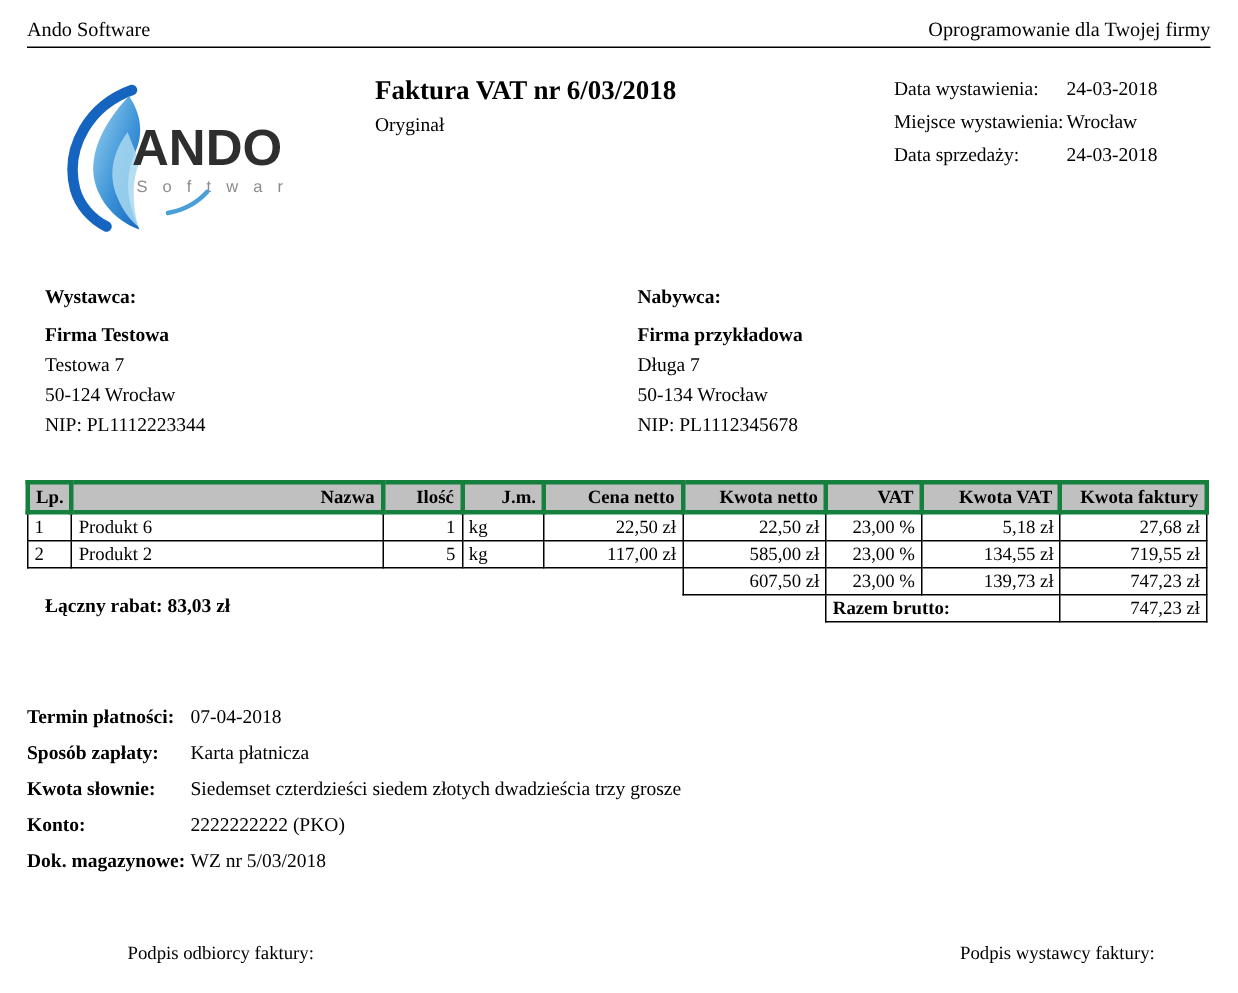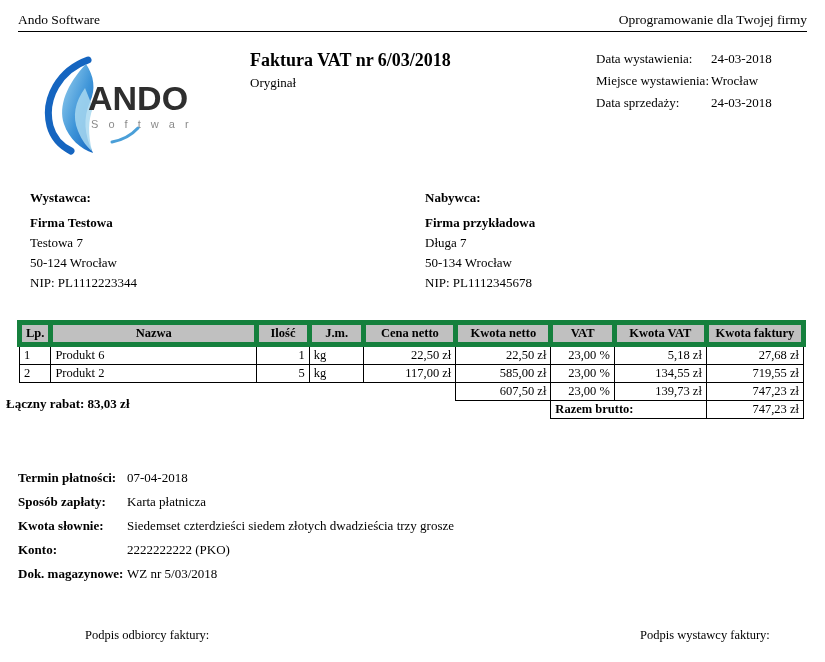--- a/index.html
+++ b/index.html
@@ -30,29 +30,29 @@
   .party.buyer { left:425px; }
   .party .p-heading { font-weight:bold; }
   .party .p-name { font-weight:bold; margin-top:7px; line-height:20px; }
   .party .p-line { line-height:20px; }
   
   table.items {
     position:absolute; left:17px; top:320px; width:789px;
     border-collapse:collapse; font-size:12.5px;
   }
   table.items th {
-    background:var(--hdr-bg,#c0c0c0); border:5px solid #15803d; font-weight:bold;
-    text-align:center; padding:1px 4px; height:18px;
+    background:var(--hdr-bg,#c0c0c0); border:3px solid #15803d; font-weight:bold;
+    text-align:right; padding:1px 4px; height:18px;
   }
   table.items td { border:1px solid #000; padding:1px 4px; height:18px; }
   table.items td.num { text-align:right; }
   table.items td.noborder { border:none; background:transparent; }
   table.items td.razem-label { font-weight:bold; }
   
-  .discount { position:absolute; left:6px; top:396px; font-size:13px; font-weight:bold; }
+  .discount { position:absolute; left:30px; top:396px; font-size:13px; font-weight:bold; }
   
   .payment-block { position:absolute; left:18px; top:470px; font-size:13px; }
   .pay-row { display:flex; height:24px; align-items:flex-start; }
   .pay-row .p-label { width:109px; font-weight:bold; }
   
   .sig { position:absolute; top:628px; font-size:12.5px; }
   .sig.left { left:85px; }
   .sig.right { left:640px; }
 </style>
 </head>

